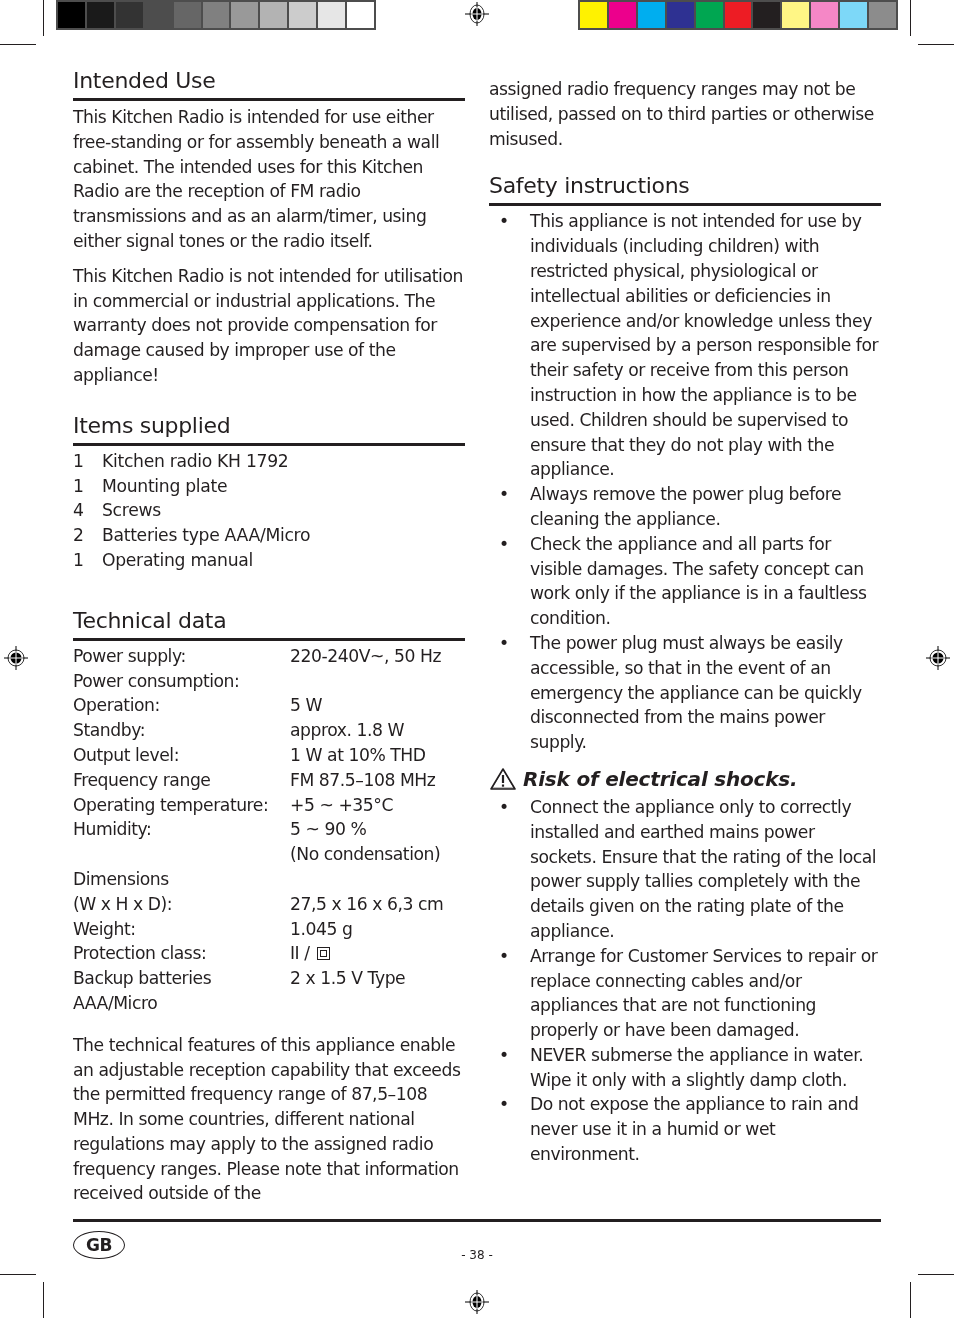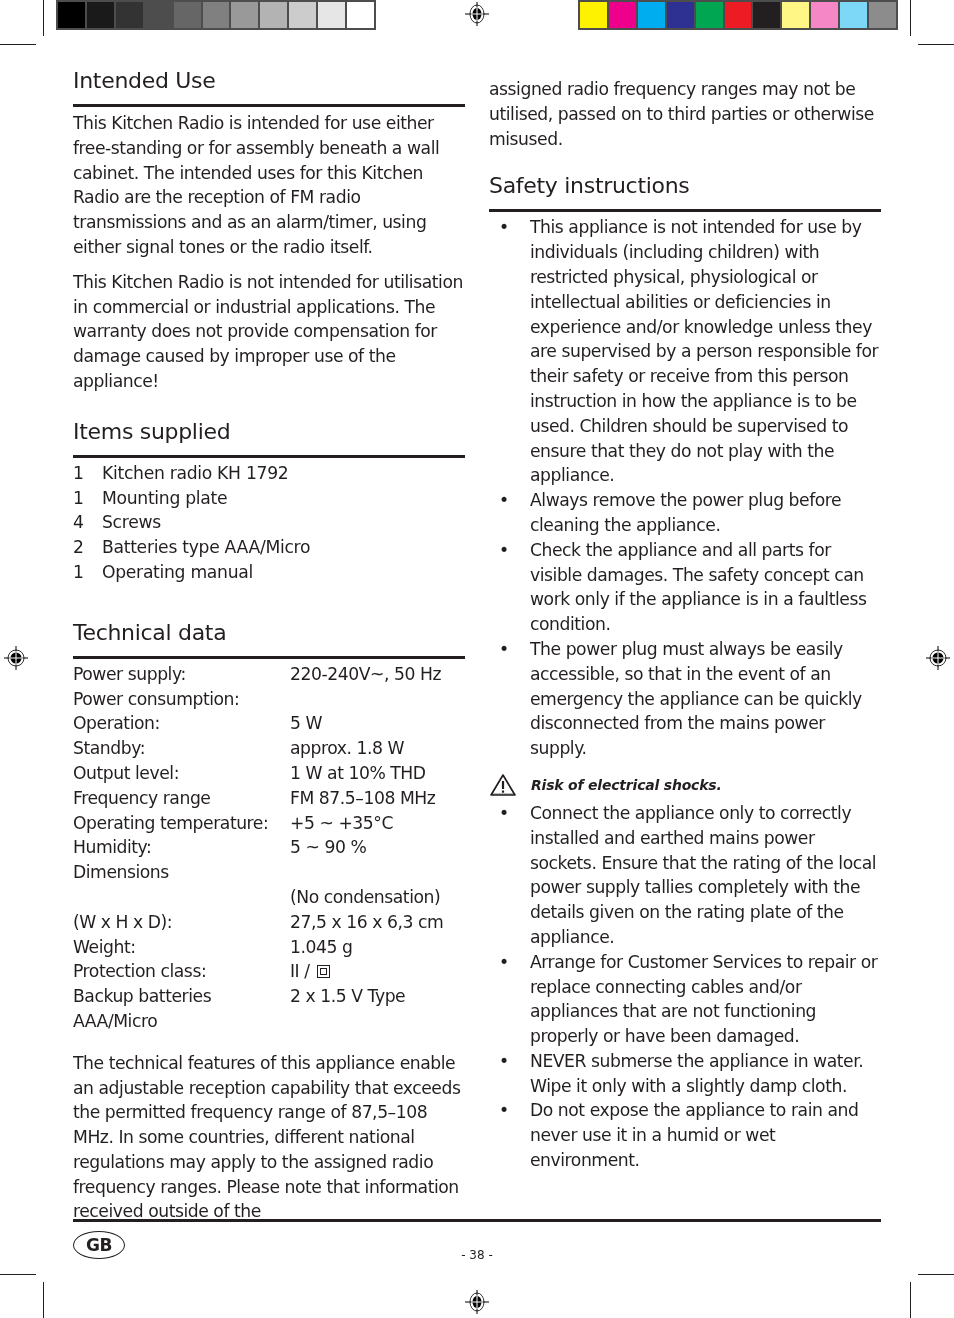--- a/index.html
+++ b/index.html
@@ -11,41 +11,41 @@
     .crop { position: absolute; background: #231f20; }
     .bar { position: absolute; top: 0; height: 30px; background: #4d4d4d; display: flex; padding: 2px; box-sizing: border-box; gap: 2px; }
     .bar .sw { flex: 1 1 0; height: 100%; }
     .reg { position: absolute; width: 24px; height: 24px; }
     
     .col { position: absolute; top: 66px; }
     .col-left { left: 73px; width: 392px; }
     .col-right { left: 489px; width: 392px; }
     h2 {
       font-family: "DejaVu Sans", sans-serif; font-weight: normal;
-      font-size: 22px; margin: 0; padding-bottom: 8px; border-bottom: 3px solid #231f20;
+      font-size: 22px; margin: 0; padding-bottom: 2px; border-bottom: 3px solid #231f20;
       letter-spacing: -0.3px; line-height: 30px;
     }
     p { margin: 0; font-size: 17.2px; line-height: 24.8px; letter-spacing: -0.45px; }
     .para { margin-top: 4px; }
     .gap { height: 10px; }
     .sec-gap { height: 23px; }
     .items { list-style: none; margin: 3px 0 0 0; padding: 0; }
     .items li { display: flex; font-size: 17.2px; line-height: 24.8px; letter-spacing: -0.3px; }
     .items .qty { width: 29px; }
     .tech { margin-top: 3px; }
     .tech .row { display: flex; font-size: 17.2px; line-height: 24.8px; letter-spacing: -0.45px; white-space: nowrap; }
     .tech .k { width: 217px; }
     .tech .v { flex: 1; }
     .class-ii { display: inline-block; width: 13px; height: 13px; border: 1px solid #231f20; position: relative; vertical-align: -1px; margin-left: 2px; box-sizing: border-box; }
     .class-ii::after { content: ""; position: absolute; left: 2px; top: 2px; width: 7px; height: 7px; border: 1px solid #231f20; box-sizing: border-box; }
     .bullets { list-style: none; margin: 3px 0 0 0; padding: 0; }
     .bullets li { display: flex; font-size: 17.2px; line-height: 24.8px; letter-spacing: -0.45px; }
     .bullets .dot { width: 41px; padding-left: 10px; box-sizing: border-box; flex: none; }
     .warn { display: flex; align-items: center; margin-top: 12px; }
-    .warn .txt { font-weight: bold; font-style: italic; font-size: 14px; letter-spacing: -0.2px; line-height: 24px; margin-left: 14px; }
+    .warn .txt { font-weight: bold; font-style: italic; font-size: 20px; letter-spacing: -0.2px; line-height: 24px; margin-left: 6px; }
     .footer-rule { position: absolute; left: 73px; width: 808px; top: 1219px; height: 3px; background: #231f20; }
     .gb { position: absolute; left: 73px; top: 1231px; width: 52px; height: 28px; border: 1.5px solid #231f20; border-radius: 50%; box-sizing: border-box; display: flex; align-items: center; justify-content: center; font-weight: bold; font-size: 17px; letter-spacing: -0.5px; }
     .pageno { position: absolute; left: 440px; width: 74px; text-align: center; top: 1228px; font-size: 12px; margin-top: 20px; }
   </style>
 </head>
 <body>
 
 <div class="crop" style="left:43px;top:0;width:1px;height:36px;"></div>
 <div class="crop" style="left:0;top:44px;width:36px;height:1px;"></div>
 <div class="crop" style="left:910px;top:0;width:1px;height:36px;"></div>
@@ -178,26 +178,26 @@
         </div>
         <div class="row">
           <span class="k">Operating temperature:</span>
           <span class="v">+5 ~ +35°C</span>
         </div>
         <div class="row">
           <span class="k">Humidity:</span>
           <span class="v">5 ~ 90 %</span>
         </div>
         <div class="row">
+          <span class="k"></span>
+          <span class="v">(No condensation)</span>
+        </div>
+        <div class="row">
           <span class="k">Dimensions</span>
           <span class="v"></span>
-        </div>
-        <div class="row">
-          <span class="k"></span>
-          <span class="v">(No condensation)</span>
         </div>
         <div class="row">
           <span class="k">(W x H x D):</span>
           <span class="v">27,5 x 16 x 6,3 cm</span>
         </div>
         <div class="row">
           <span class="k">Weight:</span>
           <span class="v">1.045 g</span>
         </div>
         <div class="row">

